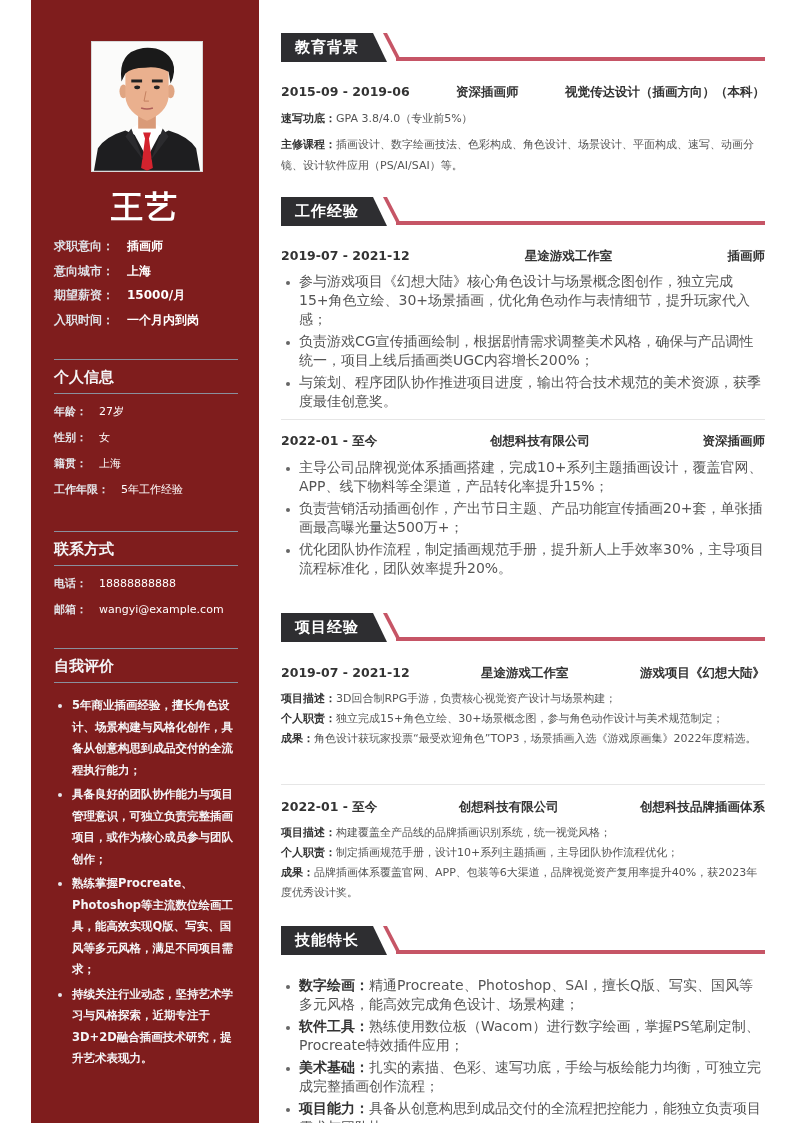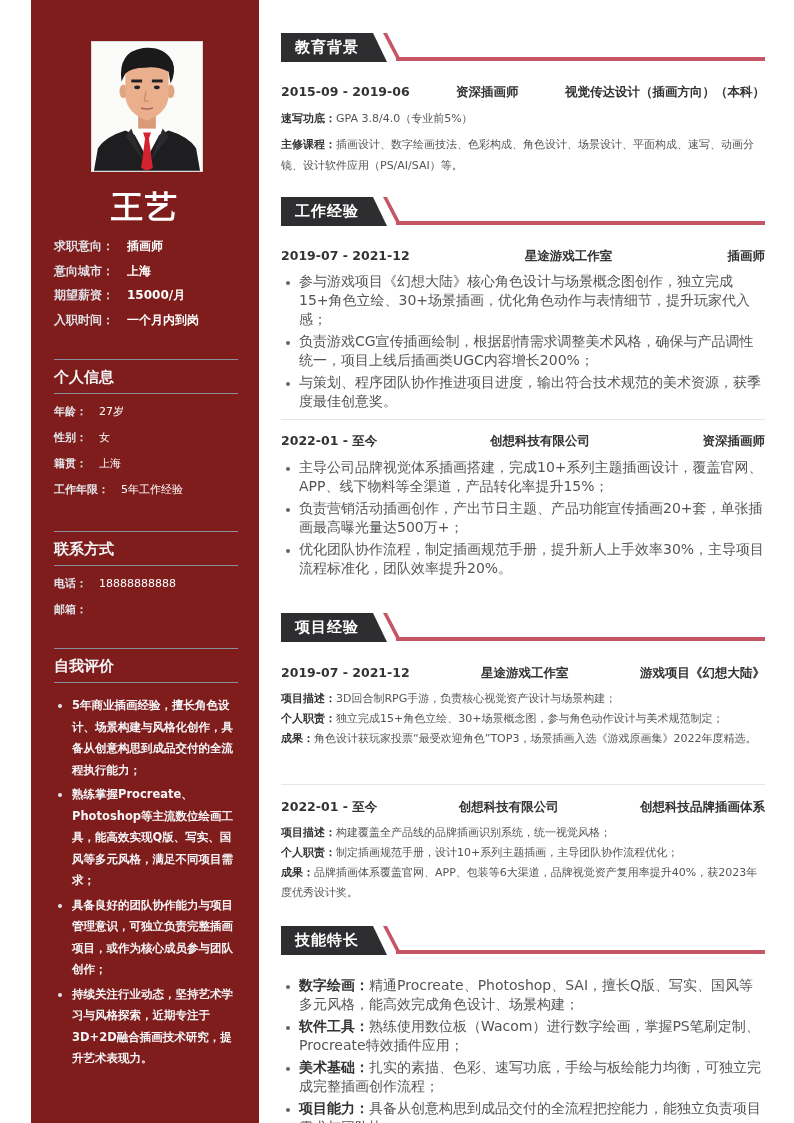--- a/index.html
+++ b/index.html
@@ -170,32 +170,33 @@
       <div class="side-divider"></div>
       <div class="side-title">联系方式</div>
       <div class="side-divider"></div>
       <div class="side-list">
         <div class="side-kv">
           <span class="k">电话：</span>
           <span class="v">18888888888</span>
         </div>
         <div class="side-kv">
           <span class="k">邮箱：</span>
+          <span class="v">wangyi@example.com</span>
         </div>
       </div>
     </section>
 
     <section class="side-section" style="top:648px;">
       <div class="side-divider"></div>
       <div class="side-title">自我评价</div>
       <div class="side-divider"></div>
       <ul class="self-list">
         <li>5年商业插画经验，擅长角色设计、场景构建与风格化创作，具备从创意构思到成品交付的全流程执行能力；</li>
+        <li>具备良好的团队协作能力与项目管理意识，可独立负责完整插画项目，或作为核心成员参与团队创作；</li>
         <li>熟练掌握Procreate、Photoshop等主流数位绘画工具，能高效实现Q版、写实、国风等多元风格，满足不同项目需求；</li>
-        <li>具备良好的团队协作能力与项目管理意识，可独立负责完整插画项目，或作为核心成员参与团队创作；</li>
         <li>持续关注行业动态，坚持艺术学习与风格探索，近期专注于3D+2D融合插画技术研究，提升艺术表现力。</li>
       </ul>
     </section>
   </aside>
 
   <main class="main">
 
     <div class="sec-head" style="top:33px;">
       <div class="blk">
           <span>教育背景</span>

